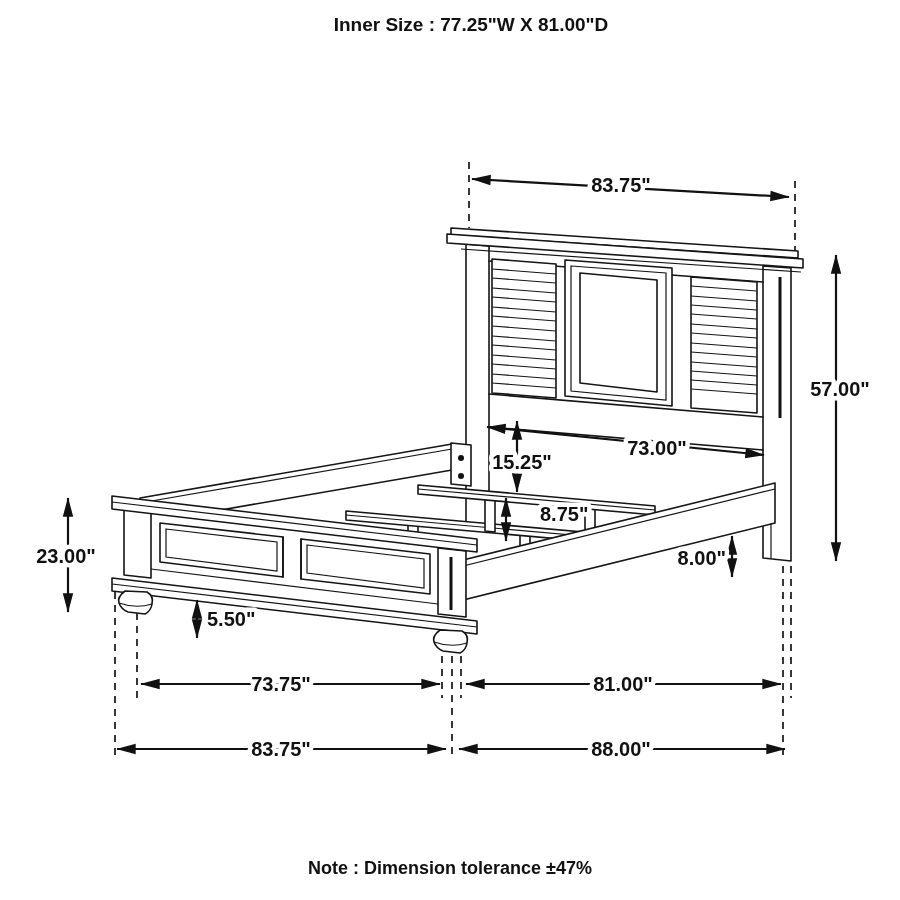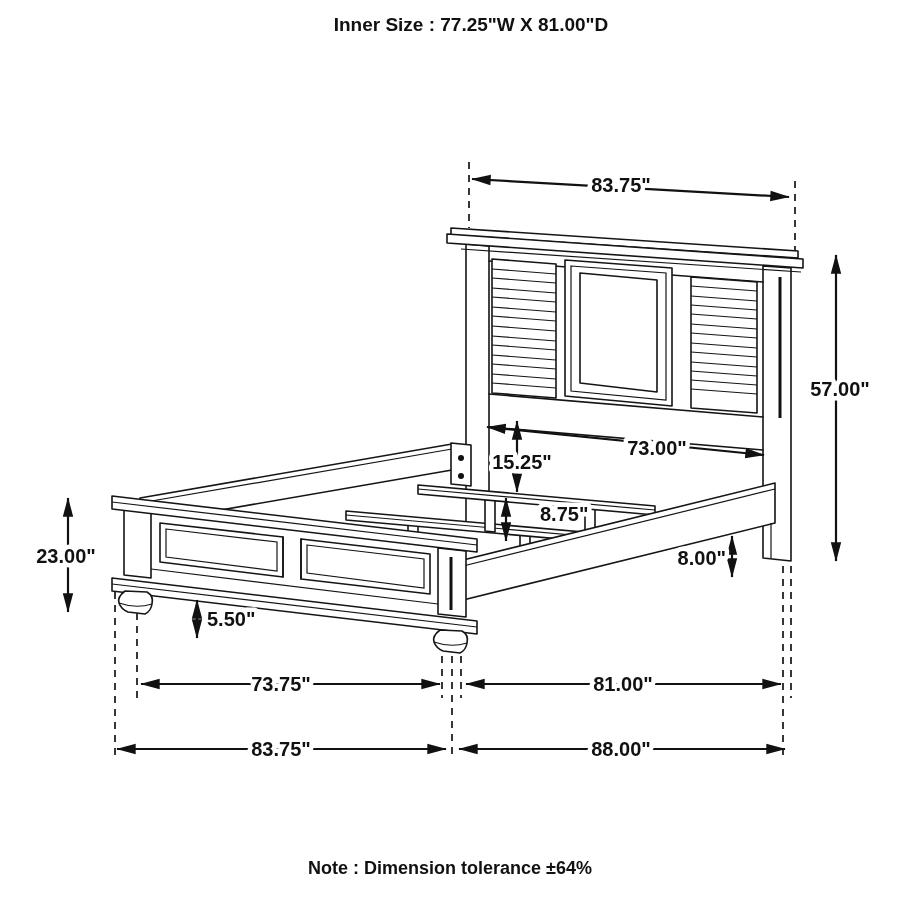--- a/index.html
+++ b/index.html
@@ -157,14 +157,14 @@
       <text class="lbl" x="726" y="565" text-anchor="end">8.00"</text>
       <text class="lbl" x="66" y="563">23.00"</text>
       <text class="lbl" x="207" y="626" text-anchor="start">5.50"</text>
       <text class="lbl" x="281" y="691">73.75"</text>
       <text class="lbl" x="623" y="691">81.00"</text>
       <text class="lbl" x="281" y="756">83.75"</text>
       <text class="lbl" x="621" y="756">88.00"</text>
     </g>
   </svg>
 
-  <div class="note">Note : Dimension tolerance ±64%</div>
+  <div class="note">Note : Dimension tolerance ±47%</div>
 </div>
 
 </body></html>

